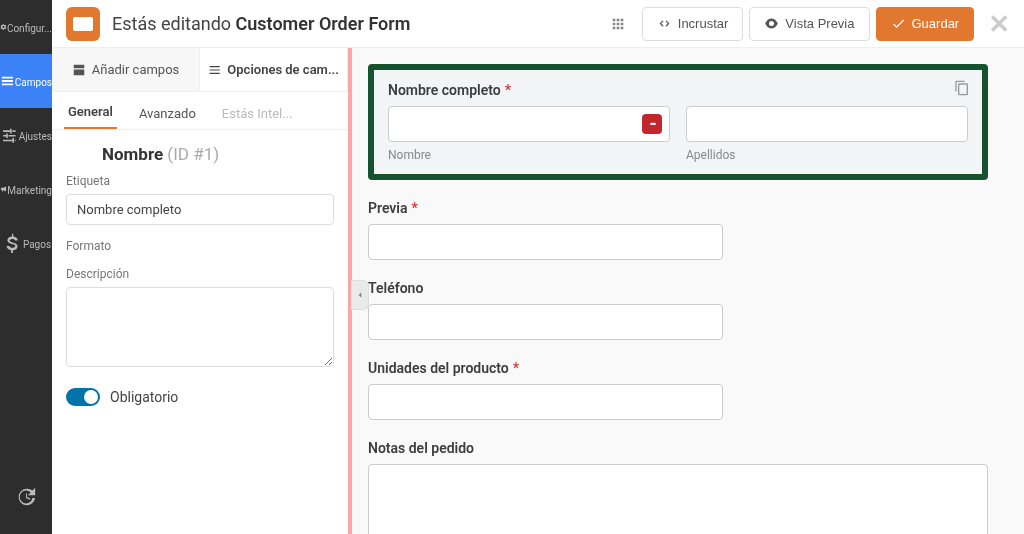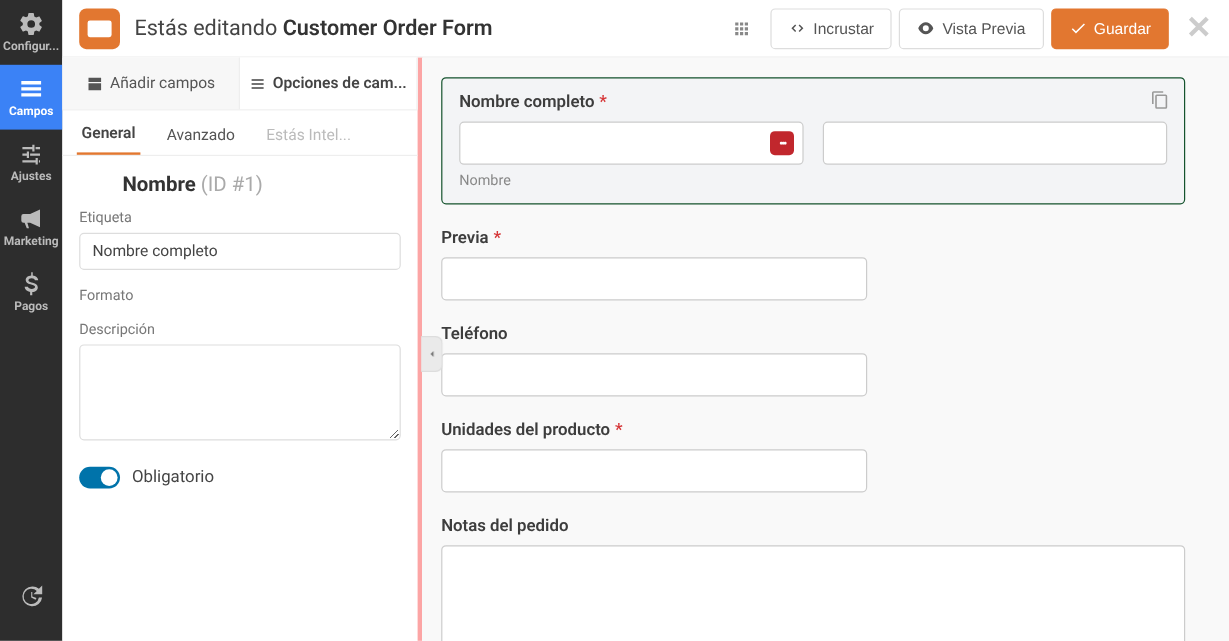--- a/index.html
+++ b/index.html
@@ -1,20 +1,20 @@
 <!DOCTYPE html>
 <html><head>
 <meta charset="utf-8">
 <style>
 * { box-sizing: border-box; margin: 0; padding: 0; }
 body { font-family: -apple-system, BlinkMacSystemFont, "Segoe UI", Roboto, Arial, sans-serif; font-size: 14px; color: #444; background: #fff; width: 1024px; height: 534px; overflow: hidden; }
 
 
 .left-nav { position: absolute; left: 0; top: 0; width: 52px; height: 534px; background: #2d2d2d; display: flex; flex-direction: column; }
-.left-nav-item { width: 52px; height: 54px; display: flex; flex-direction: column; align-items: center; justify-content: center; color: #bbb; cursor: pointer; font-size: 10px; font-weight: bold; }
+.left-nav-item { width: 52px; height: 54px; display: flex; flex-direction: row; align-items: center; justify-content: center; color: #bbb; cursor: pointer; font-size: 10px; }
 .left-nav-item.active { background: #3b82f6; color: #fff; }
 .left-nav-item svg { width: 22px; height: 22px; fill: currentColor; }
 .left-nav-item span { margin-top: 3px; }
 .left-nav .history { margin-top: auto; margin-bottom: 10px; }
 
 
 .top-bar { position: absolute; left: 52px; top: 0; right: 0; height: 48px; background: #fff; border-bottom: 1px solid #eee; display: flex; align-items: center; padding: 0 14px; }
 .logo { width: 34px; height: 34px; border-radius: 6px; background: #e27730; margin-right: 12px; display: flex; align-items: center; justify-content: center; }
 .logo-inner { width:20px; height:14px; background:#fff; border-radius:2px; }
 .editing { font-size: 18px; color: #444; }
@@ -48,21 +48,21 @@
 .toggle { width:34px; height:18px; border-radius:9px; background:#0073aa; position:relative; cursor:pointer; }
 .toggle::after { content:""; position:absolute; width:14px; height:14px; background:#fff; border-radius:50%; top:2px; right:2px; }
 
 
 .collapse-handle { position:absolute; left:352px; margin-left:-1px; top:280px; width:18px; height:30px; background:#eaeaea; border-radius:0 6px 6px 0; display:flex; align-items:center; justify-content:center; color:#777; cursor:pointer; border:1px solid #ddd; border-left:none; z-index:5;}
 
 
 .preview { position:absolute; left:352px; top:48px; right:0; bottom:0; background:#f9f9f9; padding:16px; overflow:auto; }
 .form-card { max-width:620px; }
 .field-block { margin-bottom:20px; padding:0; }
-.field-block.selected { border:1px solid #14532d; background:#f3f4f6; padding:12px 14px; border-radius:4px; position:relative; }
+.field-block.selected { border:6px solid #14532d; background:#f3f4f6; padding:12px 14px; border-radius:4px; position:relative; }
 .dup-icon { position:absolute; top:10px; right:12px; color:#999; cursor:pointer;}
 .flabel { font-size:14px; font-weight:600; color:#3d3d3d; margin-bottom:8px; }
 .req { color:#d63638; margin-left:4px; }
 .finput { width:100%; height:36px; border:1px solid #ccc; border-radius:4px; background:#fff; padding:0 10px; }
 .name-row { display:flex; gap:16px; }
 .name-col { flex:1; position:relative; }
 .lp-icon { position:absolute; right:8px; top:8px; width:20px; height:20px; border-radius:4px; background:#c1272d; display:flex; align-items:center; justify-content:center; }
 .lp-icon span{ color:#fff; font-size:11px; letter-spacing:-2px;}
 .sub { font-size:12px; color:#888; margin-top:6px; }
 .ftextarea { width:100%; height:92px; border:1px solid #ccc; border-radius:4px; background:#fff; }
@@ -199,20 +199,21 @@
       <div class="name-row">
         <div class="name-col">
           <input class="finput" style="">
           <div class="lp-icon">
               <span>•••</span>
             </div>
           <div class="sub">Nombre</div>
         </div>
         <div class="name-col">
           <input class="finput" style="">
+          <div class="sub">Apellidos</div>
         </div>
       </div>
     </div>
 
     <div class="field-block">
       <div class="flabel">
         <span>Previa</span><span class="req">*</span>
       </div>
       <input class="finput" style="max-width: 355px;">
     </div>

